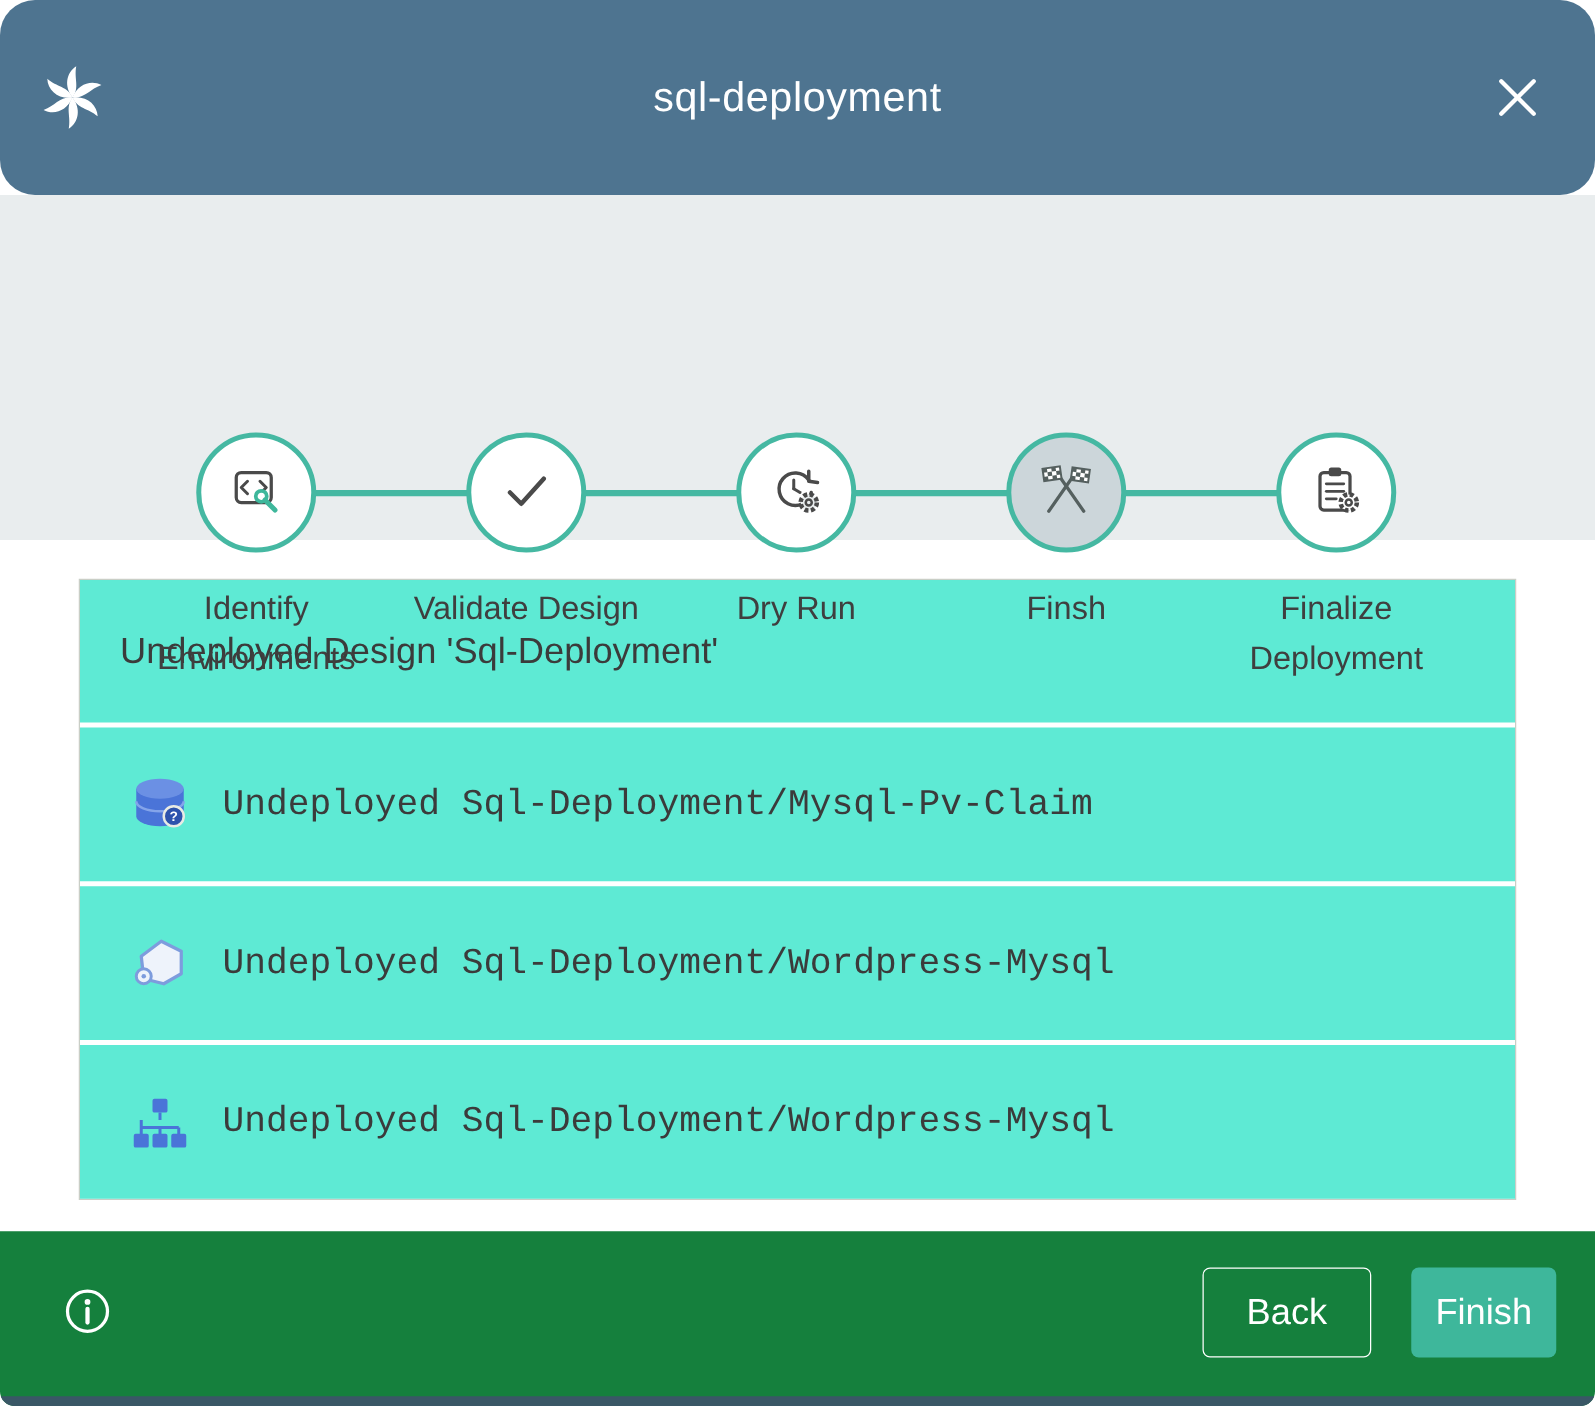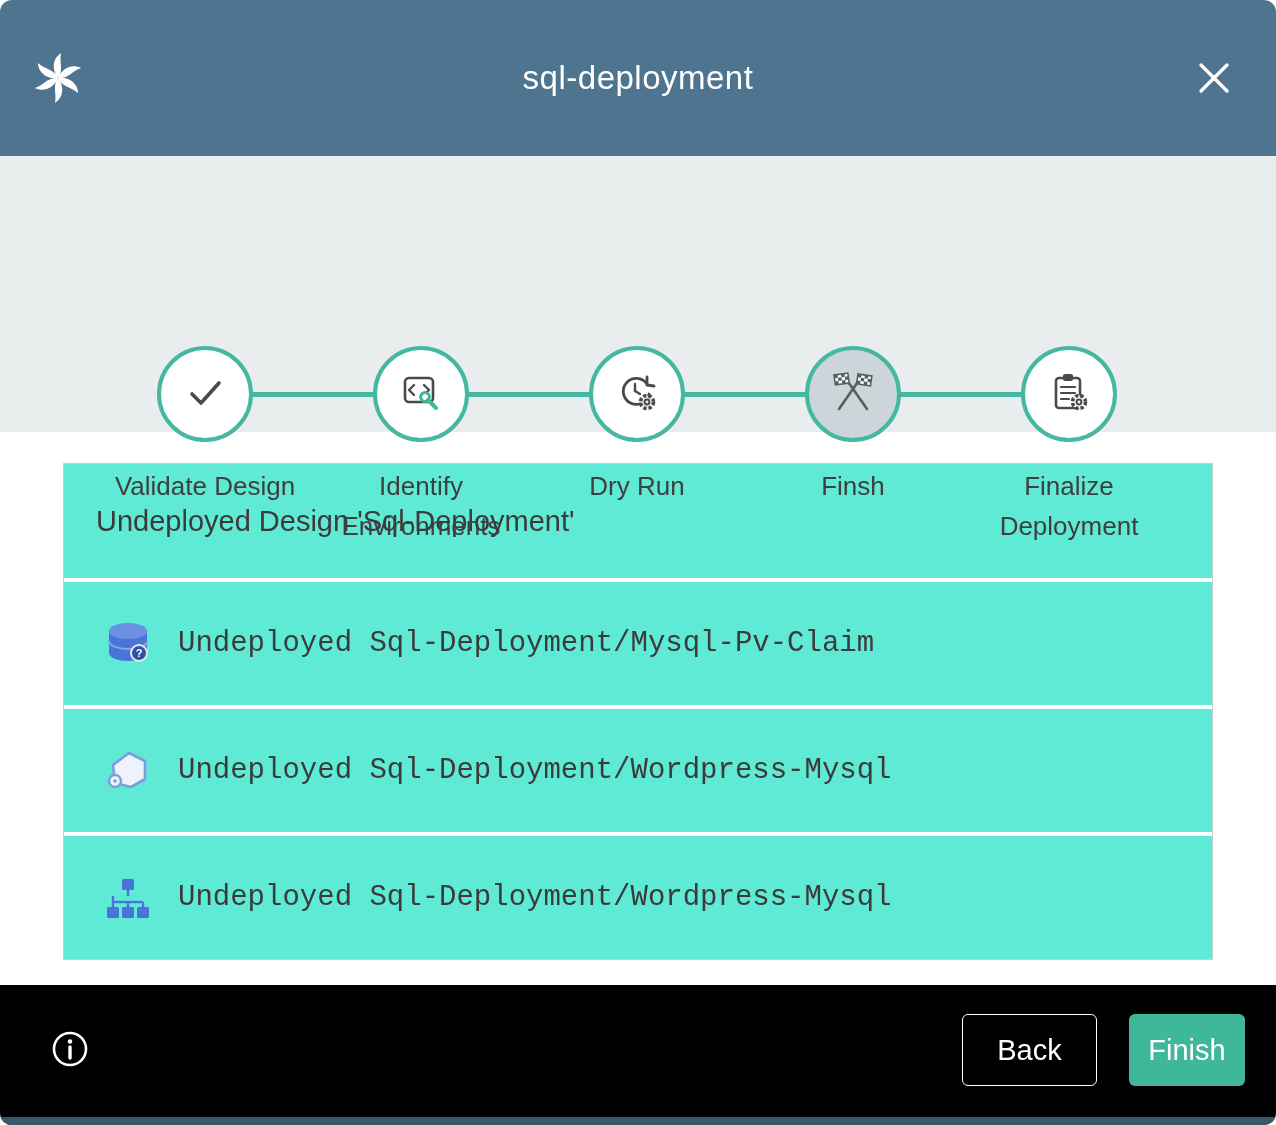--- a/index.html
+++ b/index.html
@@ -4,21 +4,21 @@
 <style>
   html,body{margin:0;padding:0;background:#ffffff;}
   body{
     width:1276px;height:1125px;
     font-family:"Liberation Sans","DejaVu Sans",sans-serif;
     color:#3b3b3b;overflow:hidden;position:relative;
   }
   .modal{width:1276px;height:1125px;display:flex;flex-direction:column;border-radius:12px;overflow:hidden;}
 
   
-  .hdr{height:156px;background:#4e7490;display:flex;align-items:center;position:relative;flex:none;}
+  .hdr{height:156px;background:#4e7490;display:flex;align-items:center;position:relative;flex:none;border-radius:28px;}
   .logo{position:absolute;left:30px;top:50px;width:56px;height:56px;}
   .hdr-title{width:100%;text-align:center;color:#ffffff;font-size:33px;letter-spacing:.5px;}
   .close-btn{position:absolute;right:44px;top:60px;width:36px;height:36px;cursor:pointer;}
 
   
   .stepper{height:276px;background:#e9edee;position:relative;flex:none;}
   .connector{position:absolute;left:205px;top:236px;width:864px;height:5px;background:#45b8a2;}
   .steps{position:absolute;left:97px;top:0;width:1080px;display:flex;}
   .step{width:216px;display:flex;flex-direction:column;align-items:center;}
   .step-circle{
@@ -34,21 +34,21 @@
   .panel{border:1px solid #c9cec6;background:#ffffff;}
   .row{background:#5eead4;display:flex;align-items:center;}
   .row + .row{margin-top:4px;}
   .row.title-row{height:114px;padding-left:32px;}
   .row.item-row{height:123px;}
   .row-icon{width:56px;height:56px;margin-left:36px;flex:none;display:flex;align-items:center;justify-content:center;}
   .row-text{font-size:29px;color:#3b3b3b;}
   .item-row .row-text{margin-left:22px;font-family:Liberation Mono, monospace;}
 
   
-  .ftr{height:140px;background:#000000;position:relative;flex:none;display:flex;align-items:center;}
+  .ftr{height:140px;background:#15803d;position:relative;flex:none;display:flex;align-items:center;}
   .ftr-edge{position:absolute;left:0;bottom:0;width:100%;height:8px;background:#3a5766;}
   .info-btn{position:absolute;left:50px;top:44px;width:40px;height:40px;cursor:pointer;}
   .btns{position:absolute;right:31px;top:29px;display:flex;gap:32px;}
   .btn{height:72px;border-radius:6px;font-size:29px;display:flex;align-items:center;justify-content:center;cursor:pointer;font-family:inherit;}
   .btn-back{width:135px;background:transparent;border:1px solid #ffffff;color:#ffffff;}
   .btn-finish{width:116px;background:#3eb79b;border:none;color:#ffffff;}
 </style>
 </head>
 <body>
 
@@ -91,40 +91,40 @@
   </div>
 
   <div class="stepper">
     <div class="connector"></div>
     <div class="steps">
 
       <div class="step">
         <div class="step-circle">
           <span>
             <svg width="48" height="48" viewBox="-24 -24 48 48">
-              <polyline points="-13,2 -4,11 14,-9" fill="none" stroke="#4a4a4a" stroke-width="3.6" stroke-linecap="round" stroke-linejoin="round"></polyline>
-            </svg>
-          </span>
-        </div>
-        <div class="step-label">Validate Design</div>
-      </div>
-
-      <div class="step">
-        <div class="step-circle">
-          <span>
-            <svg width="48" height="48" viewBox="-24 -24 48 48">
               <rect x="-16" y="-14" width="28" height="24" rx="4" fill="none" stroke="#4a4a4a" stroke-width="2.6"></rect>
               <polyline points="-7,-7 -12,-2 -7,3" fill="none" stroke="#4a4a4a" stroke-width="2.4" stroke-linecap="round" stroke-linejoin="round"></polyline>
               <polyline points="3,-7 8,-2 3,3" fill="none" stroke="#4a4a4a" stroke-width="2.4" stroke-linecap="round" stroke-linejoin="round"></polyline>
               <circle cx="4" cy="5" r="4.4" fill="#ffffff" stroke="#3eb79b" stroke-width="3"></circle>
               <line x1="7" y1="8" x2="15" y2="16" stroke="#3eb79b" stroke-width="4" stroke-linecap="round"></line>
             </svg>
           </span>
         </div>
         <div class="step-label">Identify Environments</div>
+      </div>
+
+      <div class="step">
+        <div class="step-circle">
+          <span>
+            <svg width="48" height="48" viewBox="-24 -24 48 48">
+              <polyline points="-13,2 -4,11 14,-9" fill="none" stroke="#4a4a4a" stroke-width="3.6" stroke-linecap="round" stroke-linejoin="round"></polyline>
+            </svg>
+          </span>
+        </div>
+        <div class="step-label">Validate Design</div>
       </div>
 
       <div class="step">
         <div class="step-circle">
           <span>
             <svg width="48" height="48" viewBox="-24 -24 48 48">
               <path d="M 10,-8 A 13 13 0 1 0 12,2" fill="none" stroke="#4a4a4a" stroke-width="2.8" stroke-linecap="round"></path>
               <polyline points="10,-15 10,-7 17,-6" fill="none" stroke="#4a4a4a" stroke-width="2.8" stroke-linecap="round" stroke-linejoin="round"></polyline>
               <line x1="-2" y1="-8" x2="-2" y2="-1" stroke="#4a4a4a" stroke-width="2.4" stroke-linecap="round"></line>
               <line x1="-2" y1="-1" x2="3" y2="2" stroke="#4a4a4a" stroke-width="2.4" stroke-linecap="round"></line>

